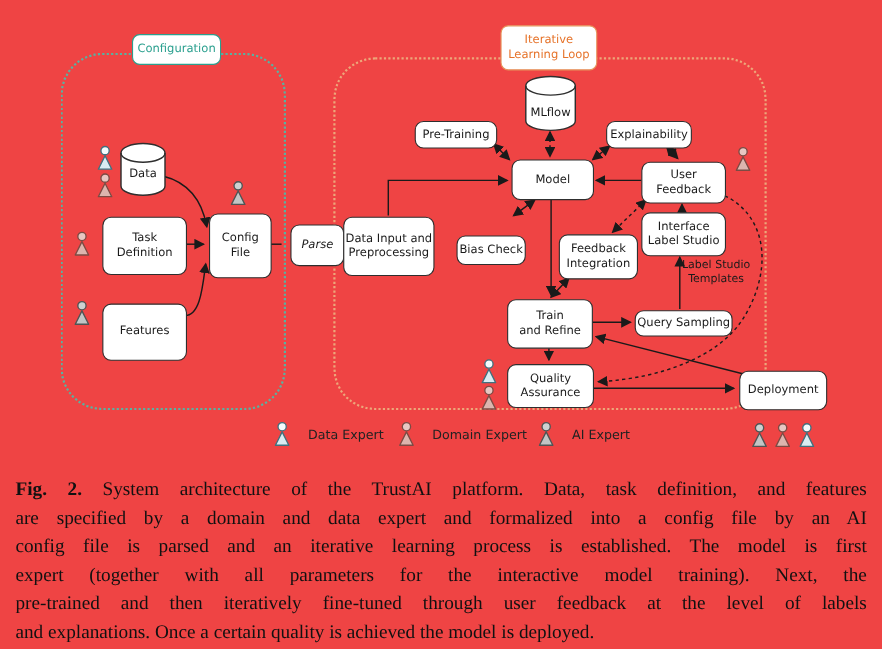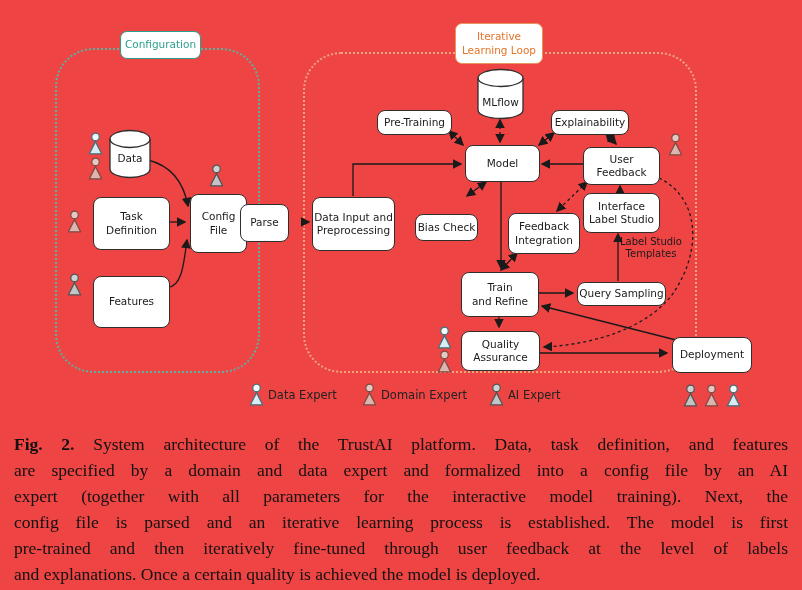--- a/index.html
+++ b/index.html
@@ -20,21 +20,21 @@
     font-size:10.5px;line-height:1.25;white-space:pre;color:#1a1a1a;}
   .cyl-label{position:absolute;z-index:3;display:flex;align-items:center;justify-content:center;
     font-size:10.5px;white-space:pre;background:transparent;}
   .edge-label{position:absolute;z-index:3;font-size:10px;line-height:1.2;text-align:center;
     white-space:pre;color:#1a1a1a;}
   .person{position:absolute;z-index:4;width:15px;height:23px;}
   .person .head,.person .body{stroke-width:1.3;stroke-linejoin:round;}
   .pe-blue .body{fill:#d9ecf2;stroke:#41707e;} .pe-blue .head{fill:#f4fafc;stroke:#41707e;}
   .pe-pink .body{fill:#dcb5ae;stroke:#7c4b44;} .pe-pink .head{fill:#e7c7c2;stroke:#7c4b44;}
   .pe-gray .body{fill:#c1c5c5;stroke:#4f5454;} .pe-gray .head{fill:#cdd1d1;stroke:#4f5454;}
-  .legend-item{position:absolute;z-index:4;display:flex;align-items:center;gap:4px;
+  .legend-item{position:absolute;z-index:4;display:flex;align-items:center;gap:16px;
     font-size:11.5px;color:#222;}
   .legend-item svg{position:static;width:15px;height:23px;}
   .caption{position:absolute;left:14px;top:431px;width:774px;z-index:5;
     font-family:"Liberation Serif","DejaVu Serif",serif;font-size:17.5px;line-height:26px;color:#111;}
   .cap-line{text-align:justify;text-align-last:justify;}
   .cap-line.last{text-align-last:left;}
   .cap-line b{font-weight:700;}
 </style>
 </head>
 <body>
@@ -87,21 +87,21 @@
     </svg>
 
     <div class="cyl-label" style="left:110px;top:149px;width:40px;height:18px;">Data</div>
     <div class="cyl-label" style="left:478px;top:93px;width:45px;height:18px;">MLflow</div>
 
     <div class="node" style="left:93px;top:197px;width:75px;height:51px;">Task
 Definition</div>
     <div class="node" style="left:93px;top:276px;width:75px;height:50px;">Features</div>
     <div class="node" style="left:190px;top:194px;width:55px;height:57px;">Config
 File</div>
-    <div class="node" style="left:240px;top:204px;width:47px;height:36px;">Parse</div>
+    <div class="node" style="left:264px;top:204px;width:47px;height:36px;font-style:italic;">Parse</div>
     <div class="node" style="left:312px;top:197px;width:81px;height:52px;">Data Input and
 Preprocessing</div>
     <div class="node" style="left:377px;top:110px;width:73px;height:23px;">Pre-Training</div>
     <div class="node" style="left:551px;top:110px;width:76px;height:23px;">Explainability</div>
     <div class="node" style="left:465px;top:145px;width:73px;height:35px;">Model</div>
     <div class="node" style="left:415px;top:198px;width:61px;height:25px;margin-top:16px;">Bias Check</div>
     <div class="node" style="left:583px;top:147px;width:75px;height:36px;">User
 Feedback</div>
     <div class="node" style="left:583px;top:193px;width:75px;height:38px;">Interface
 Label Studio</div>
@@ -181,18 +181,18 @@
           <circle class="head" cx="8" cy="5" r="4"></circle>
           <path class="body" d="M8,10 L1.5,23 H14.5 Z"></path>
         </svg>
       <span>AI Expert</span>
     </div>
   </div>
 
   <div class="caption">
     <div class="cap-line"><b>Fig. 2.</b><span> System architecture of the TrustAI platform. Data, task definition, and features</span></div>
     <div class="cap-line">are specified by a domain and data expert and formalized into a config file by an AI</div>
+    <div class="cap-line">config file is parsed and an iterative learning process is established. The model is first</div>
     <div class="cap-line">expert (together with all parameters for the interactive model training). Next, the</div>
-    <div class="cap-line">config file is parsed and an iterative learning process is established. The model is first</div>
     <div class="cap-line">pre-trained and then iteratively fine-tuned through user feedback at the level of labels</div>
     <div class="cap-line last">and explanations. Once a certain quality is achieved the model is deployed.</div>
   </div>
 </div>
 
 </body></html>

